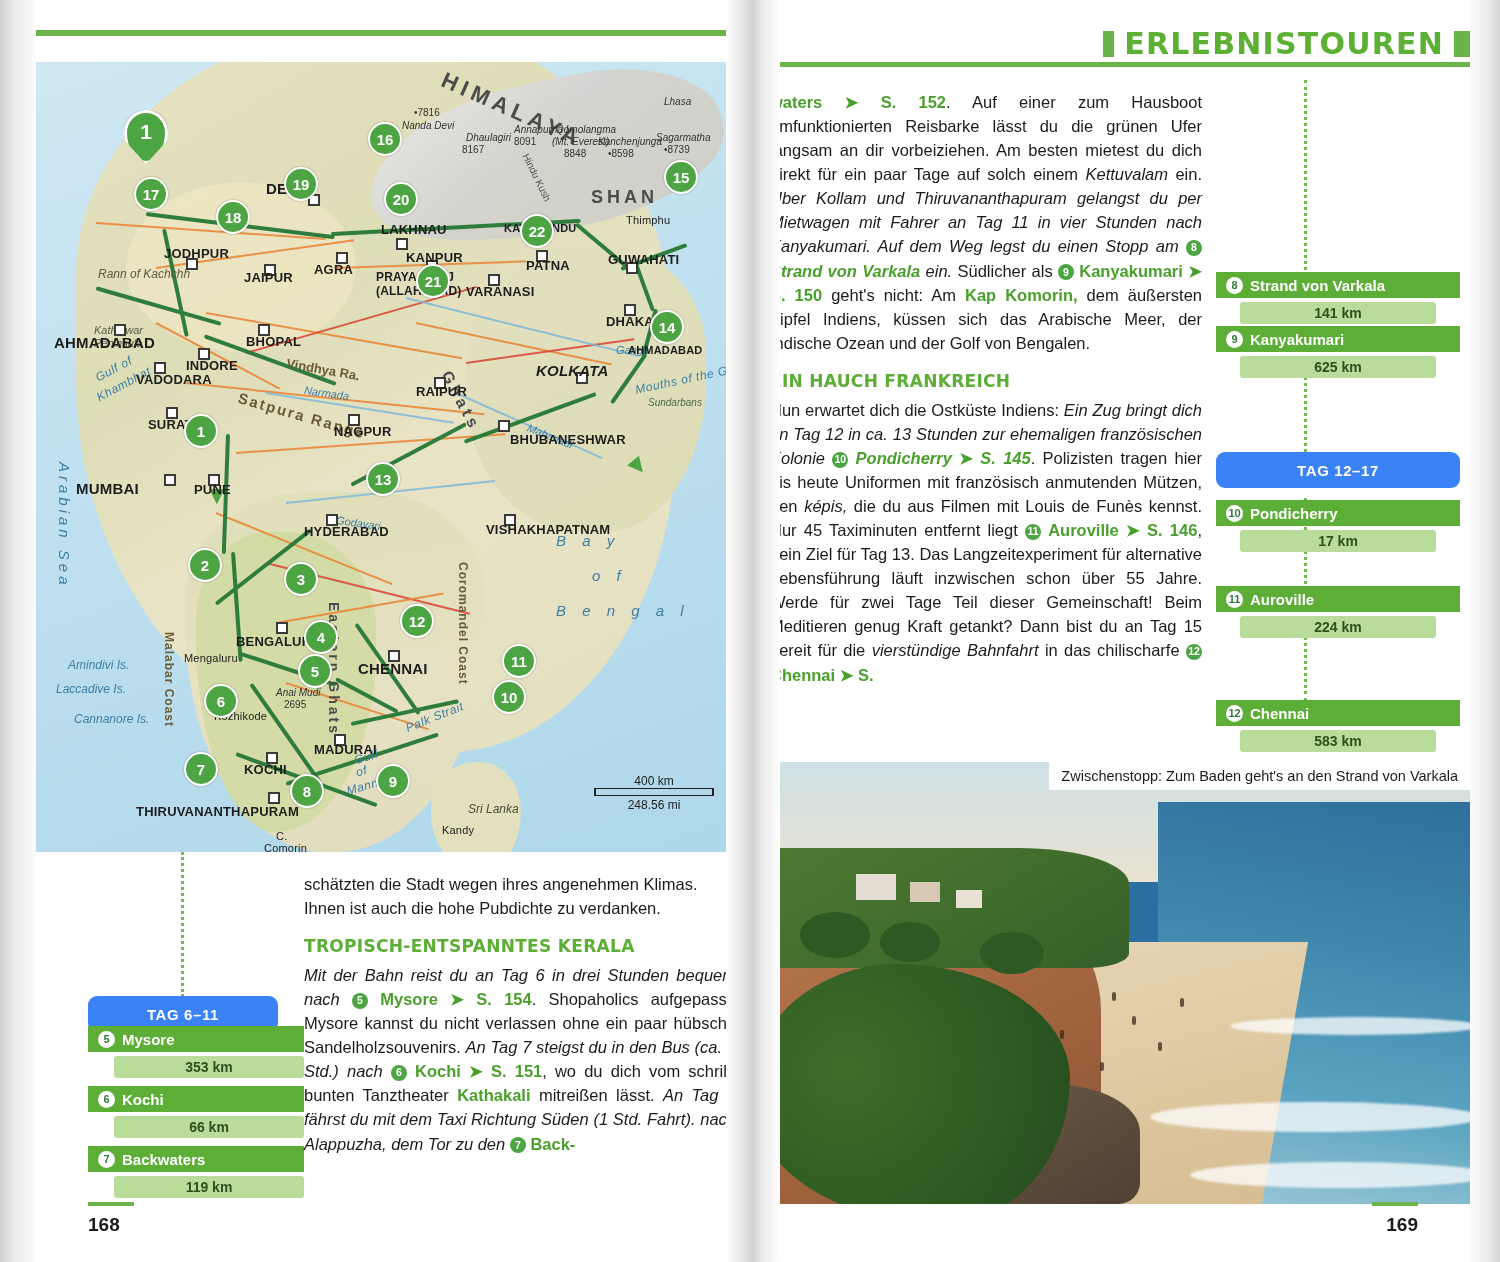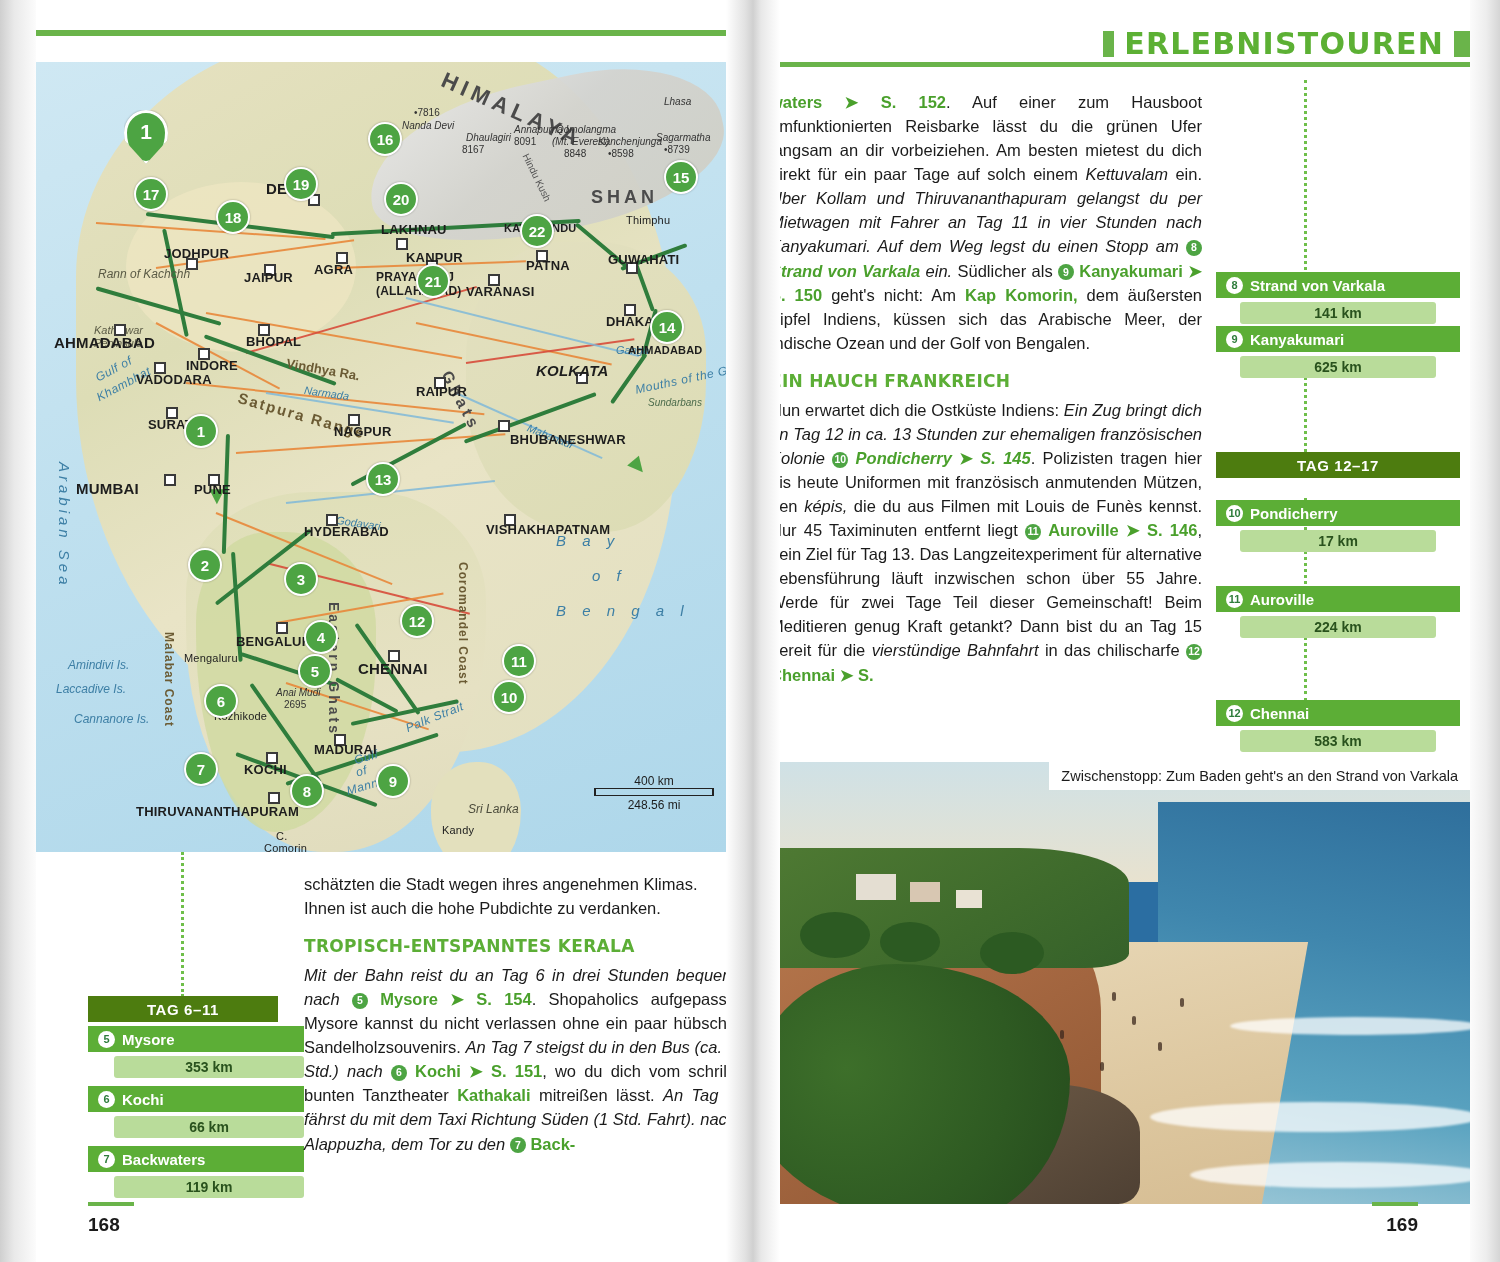--- a/index.html
+++ b/index.html
@@ -318,29 +318,30 @@
     color: #29521d;
     font-size: 14px;
     font-weight: bold;
     display: flex;
     align-items: center;
     justify-content: center;
     border-radius: 3px;
   }
   .tag-band {
     position: absolute;
-    height: 26px;
-    background: #4d7c0f;
+    height: 36px;
+    background: #3b82f6;
     color: #ffffff;
     font-size: 15px;
     font-weight: bold;
     letter-spacing: .6px;
     display: flex;
     align-items: center;
     justify-content: center;
+    border-radius: 9px;
   }
 
   
   .body-col {
     position: absolute;
     font-size: 16.5px;
     line-height: 1.46;
     color: #1b1b1b;
     text-align: justify;
     font-family: "Liberation Sans", sans-serif;

